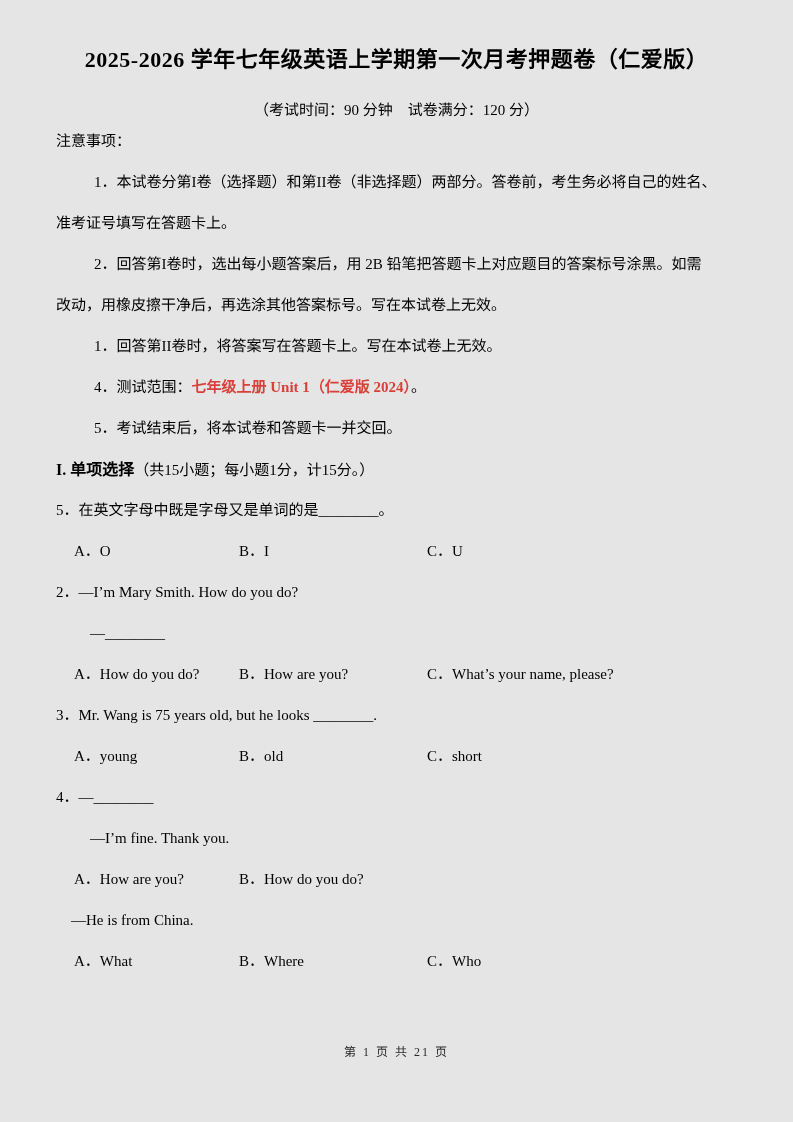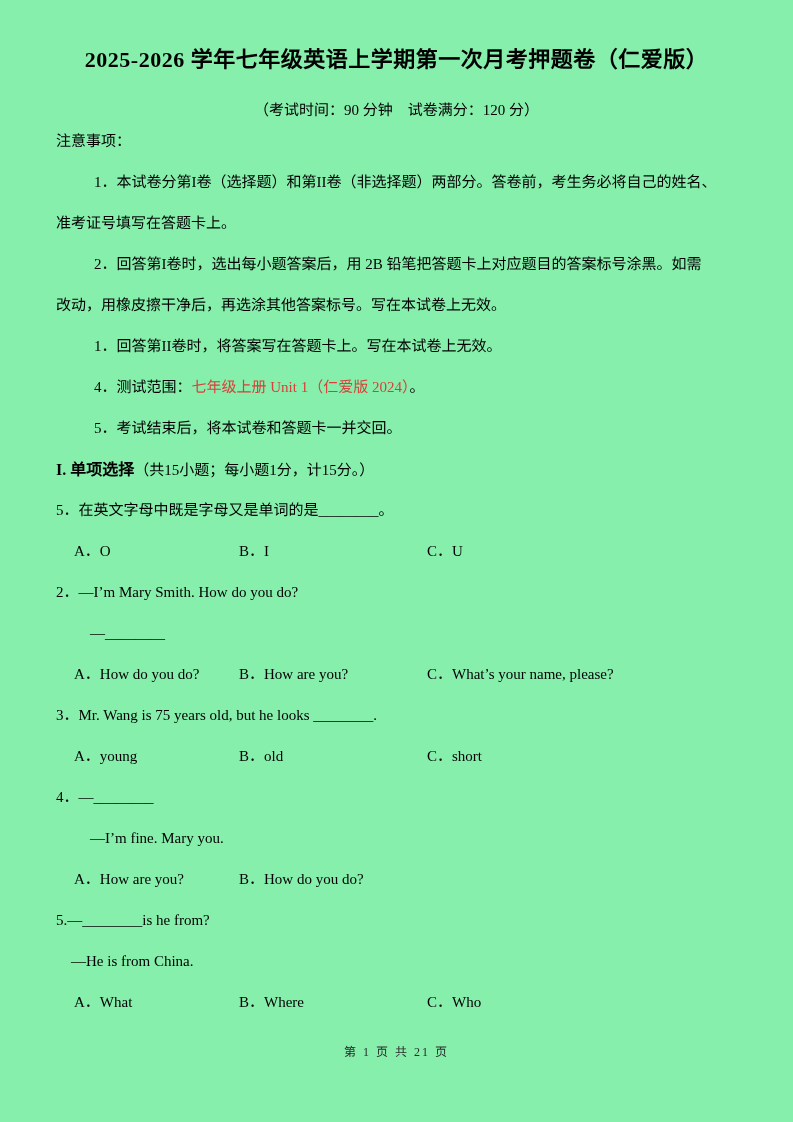--- a/index.html
+++ b/index.html
@@ -3,21 +3,21 @@
 <meta charset="utf-8">
 <style>
   * { margin: 0; padding: 0; box-sizing: border-box; }
   html, body { background: #9e9e9e; }
   body { font-family: "Liberation Serif", "DejaVu Serif", serif; }
   .page {
     position: relative;
     width: 793px;
     height: 1122px;
     margin: 0 auto;
-    background: #86efac;
+    background: #e5e5e5;
     color: #000000;
     overflow: hidden;
   }
   .inner { padding: 0 56px; }
   .doc-title {
     padding-top: 45px;
     text-align: center;
     font-size: 22px;
     line-height: 30px;
     font-weight: bold;
@@ -32,21 +32,21 @@
   .content { margin-top: 2px; }
   .line {
     font-size: 15px;
     line-height: 41px;
     height: 41px;
     white-space: nowrap;
   }
   .indent { padding-left: 38px; }      
   .indent-reply { padding-left: 34px; } 
   .indent-reply-sm { padding-left: 15px; }
-  .red { color: #d9403a; }
+  .red { color: #d9403a; font-weight: bold; }
   .section-heading {
     margin-top: 6px;
     text-align: center;
     font-weight: bold;
     font-size: 16px;
   }
   .part-heading .bold { font-weight: bold; font-size: 16px; }
   .options {
     display: grid;
     grid-template-columns: 165px 188px 1fr;
@@ -110,29 +110,28 @@
       <div class="line">3．Mr. Wang is 75 years old, but he looks ________.</div>
       <div class="line options">
         <span>A．young</span>
         <span>B．old</span>
         <span>C．short</span>
       </div>
     </div>
 
     <div>
       <div class="line">4．—________</div>
-      <div class="line indent-reply">—I’m fine. Mary you.</div>
+      <div class="line indent-reply">—I’m fine. Thank you.</div>
       <div class="line options">
         <span>A．How are you?</span>
         <span>B．How do you do?</span>
       </div>
     </div>
 
     <div>
-      <div class="line">5.—________is he from?</div>
       <div class="line indent-reply-sm">—He is from China.</div>
       <div class="line options">
         <span>A．What</span>
         <span>B．Where</span>
         <span>C．Who</span>
       </div>
     </div>
 
   </div>
 

